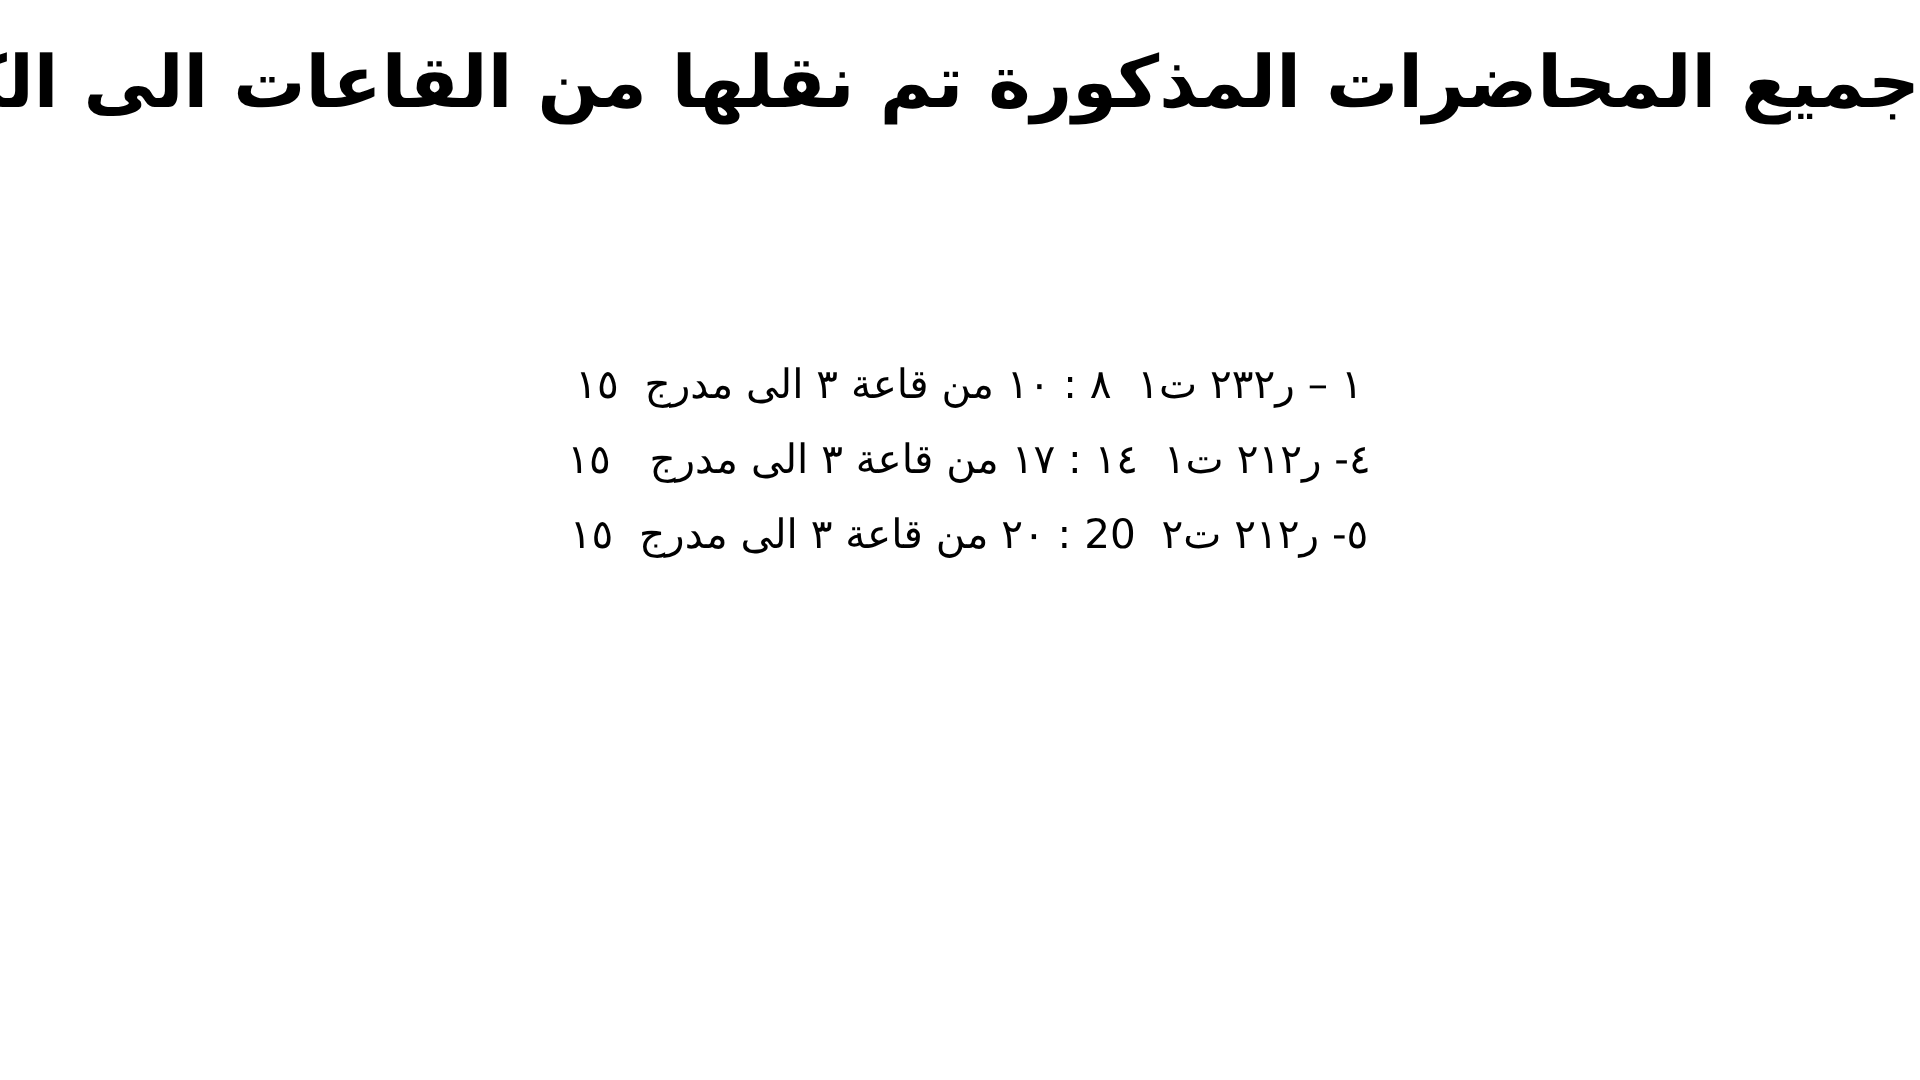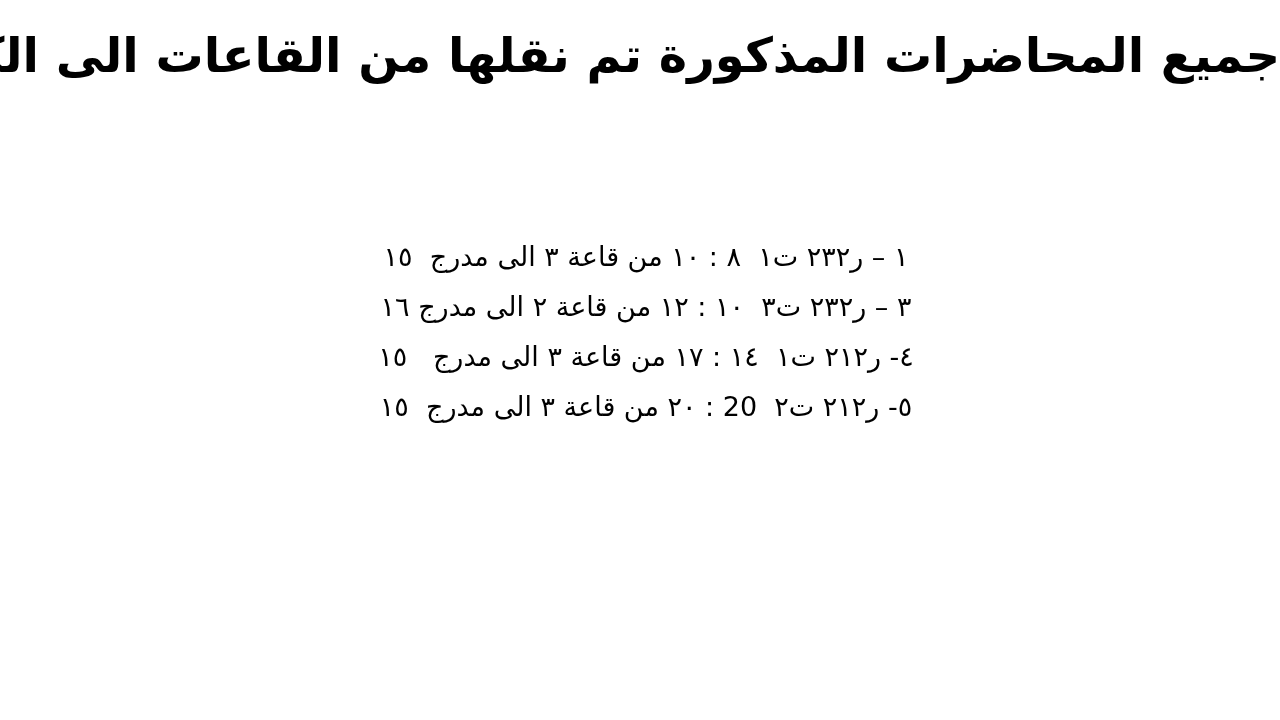--- a/index.html
+++ b/index.html
@@ -53,18 +53,17 @@
 <body>
 
 <div class="slide">
 
   <h1 class="title">
     <span class="title-line">جميع المحاضرات المذكورة تم نقلها من القاعات الى الكلية</span>
   </h1>
 
   <div class="schedule">
     <span class="schedule-line">١ – ر٢٣٢ ت١  ٨ : ١٠ من قاعة ٣ الى مدرج  ١٥</span>
-    <span class="schedule-line">٣ – ر٢٣٢ ت٣  ١٠ : ١٢ من قاعة ٢ الى مدرج ١٦</span>
     <span class="schedule-line">٤- ر٢١٢ ت١  ١٤ : ١٧ من قاعة ٣ الى مدرج   ١٥</span>
     <span class="schedule-line">٥- ر٢١٢ ت٢  20 : ٢٠ من قاعة ٣ الى مدرج  ١٥</span>
   </div>
 
 </div>
 
 </body></html>

